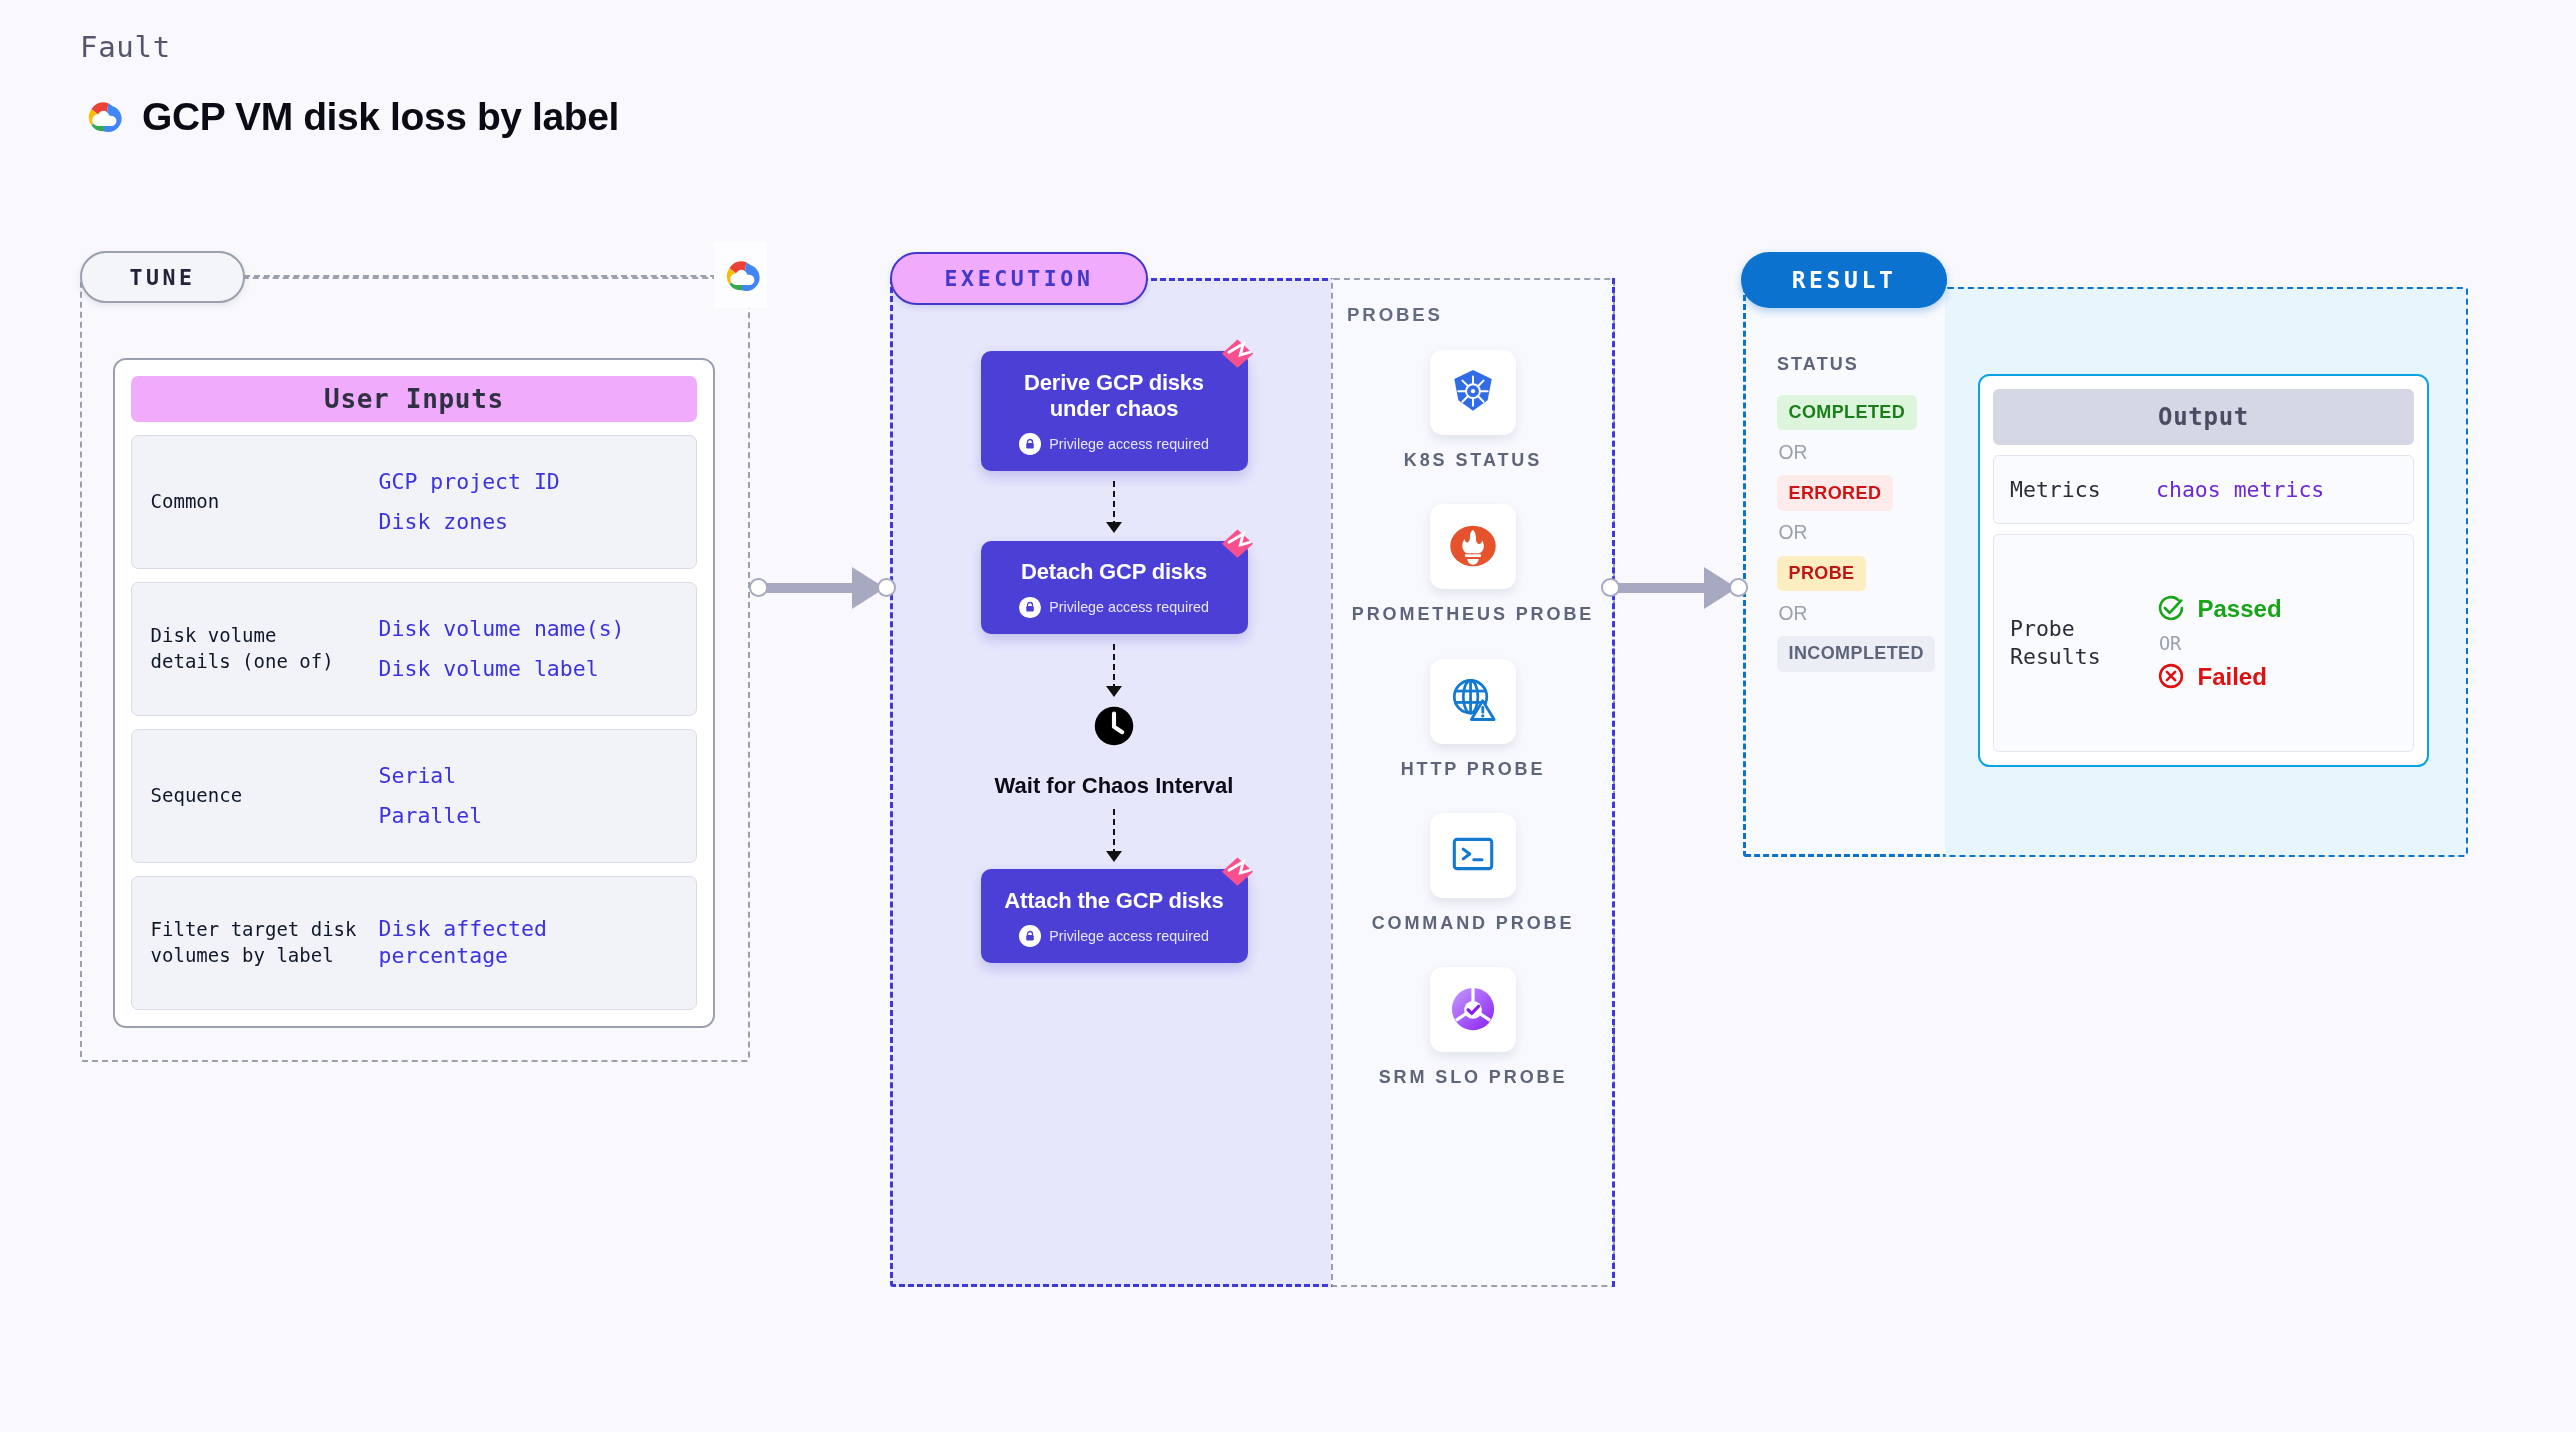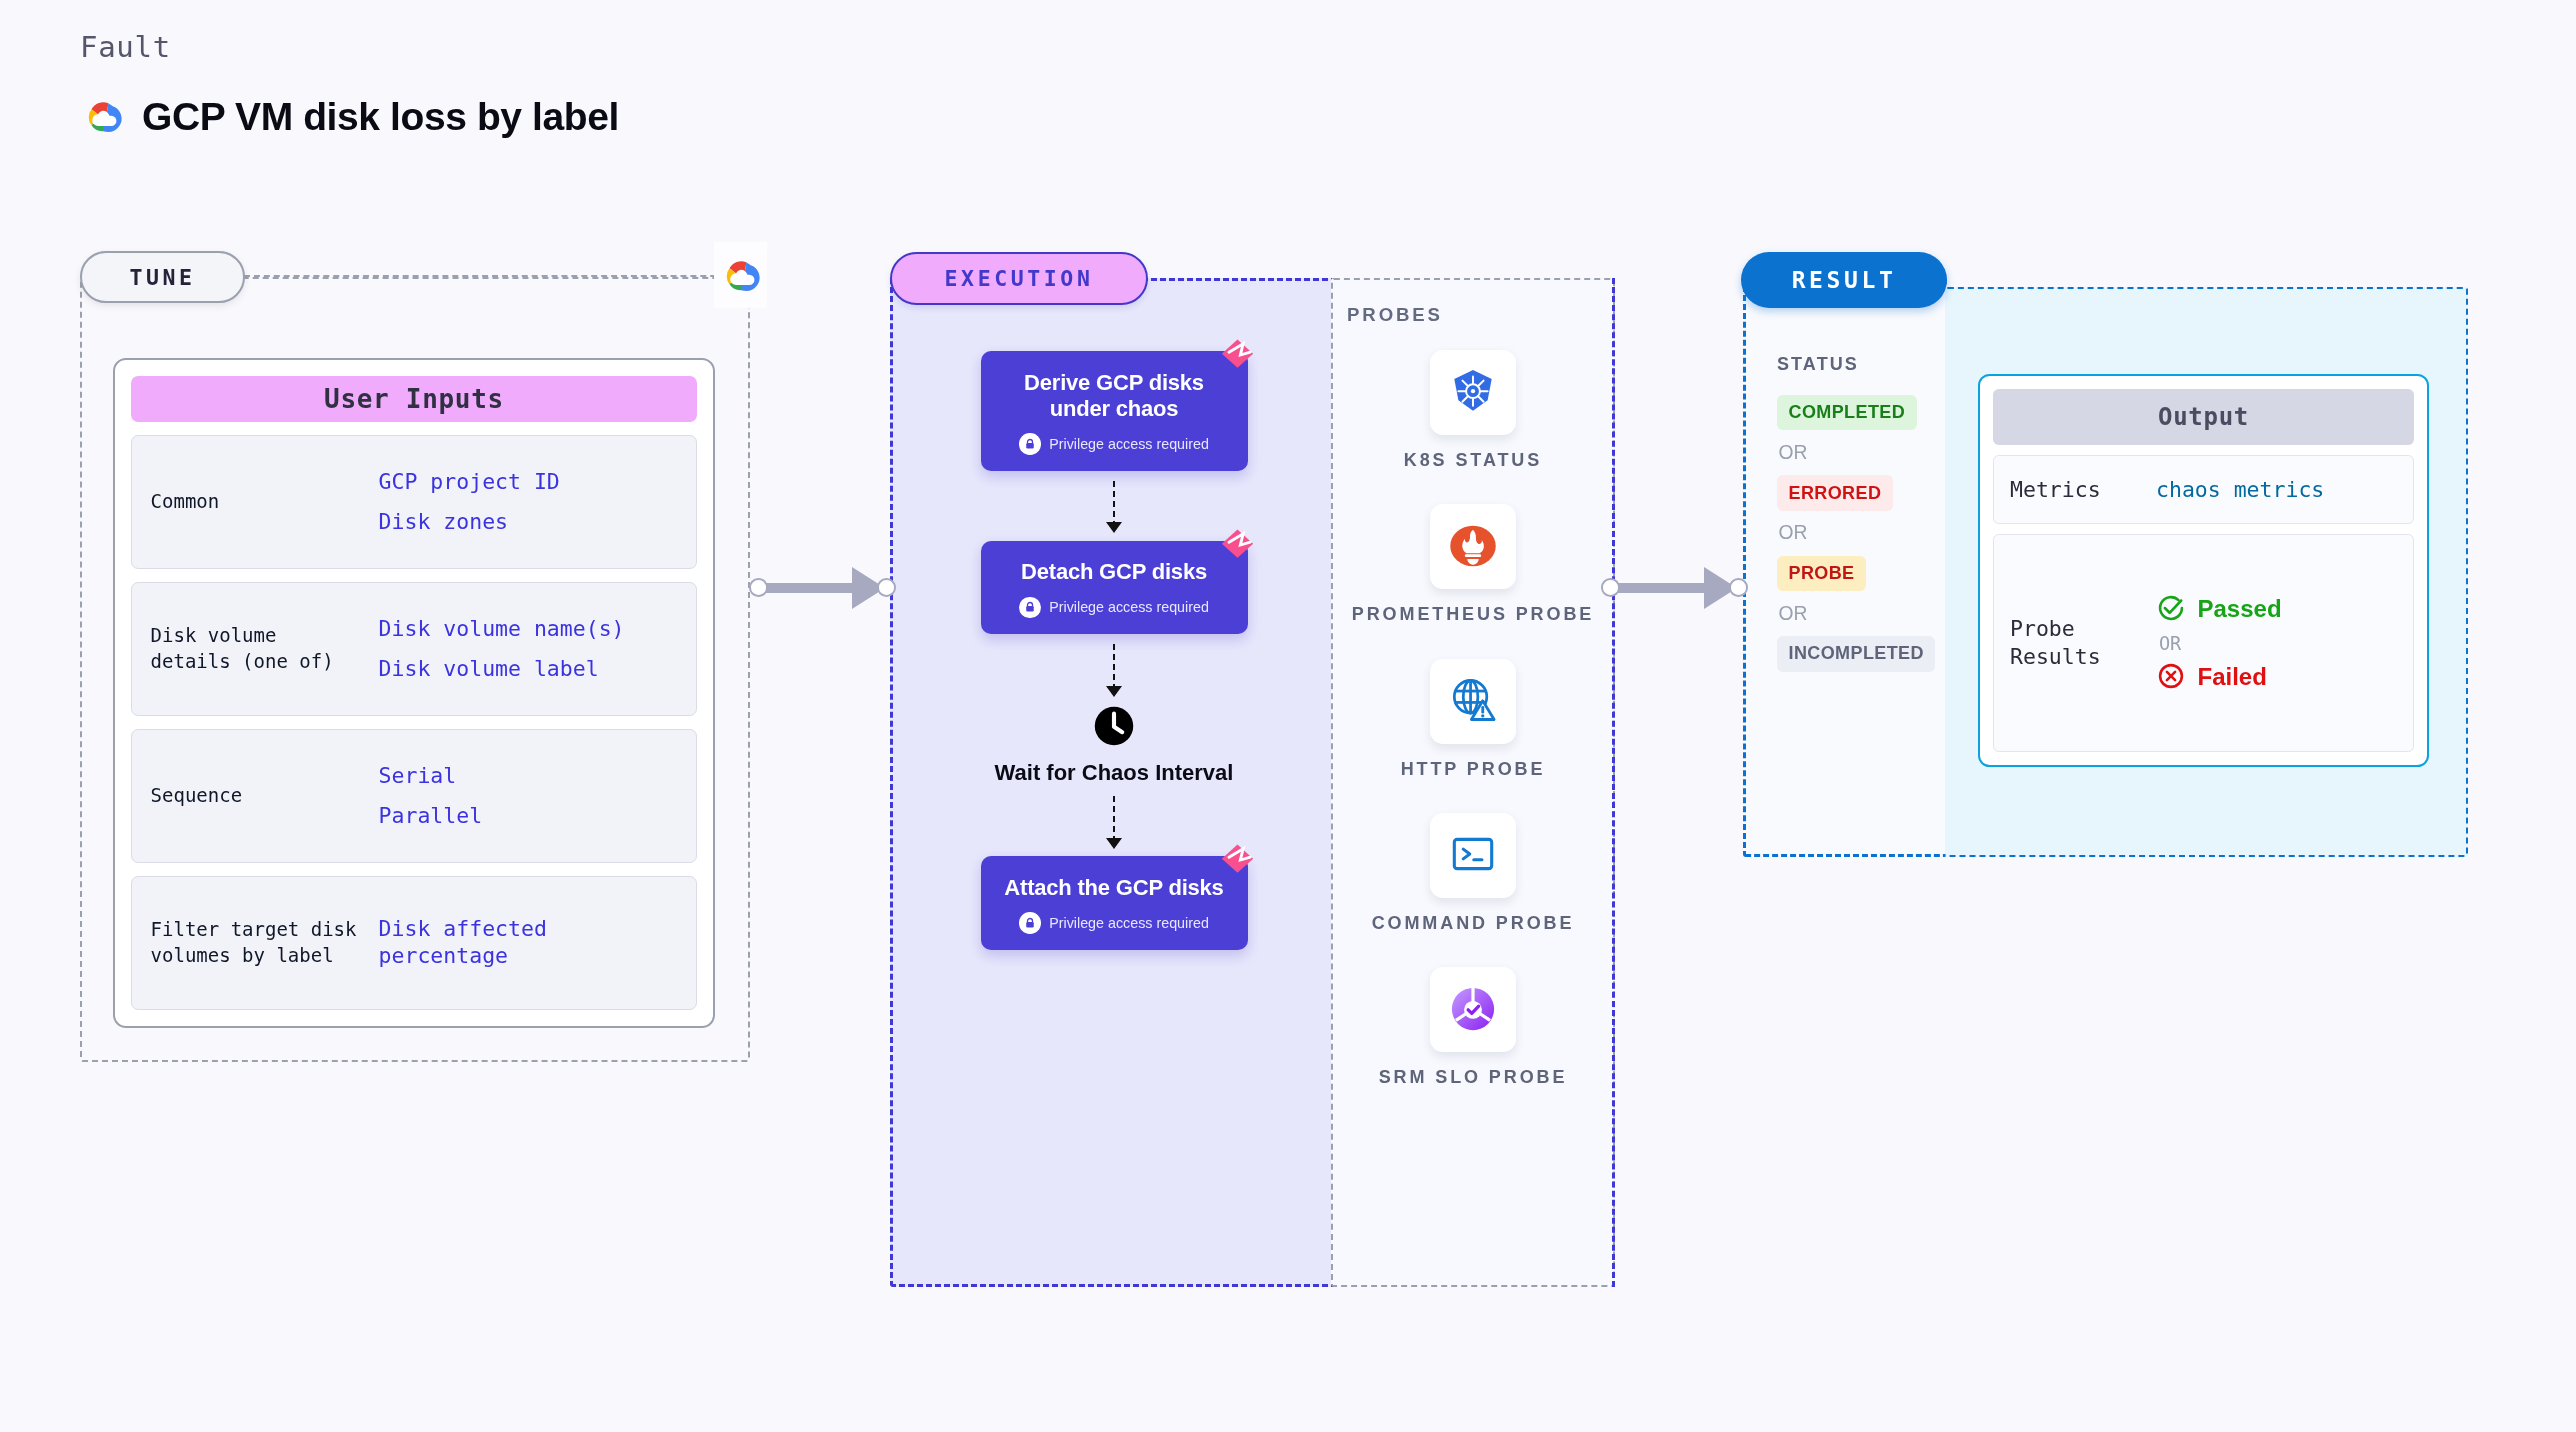--- a/index.html
+++ b/index.html
@@ -146,21 +146,21 @@
     position:relative; margin:10px 0;
   }
   .arrow-v::after {
     content:""; position:absolute; left:50%; bottom:-2.9px; transform:translateX(-50%);
     border-left:8px solid transparent; border-right:8px solid transparent;
     border-top:11.5px solid #111;
   }
   .wait-node { display:flex; flex-direction:column; align-items:center; }
   .clock-icon { width:44px; height:44px; }
   .wait-label {
-    margin-top:12px; font-size:22px; font-weight:800; color:#0b0b16;
+    margin-top:25px; font-size:22px; font-weight:800; color:#0b0b16;
     text-align:center; line-height:1.18; font-family:"Liberation Sans", sans-serif;
   }
 
   
   .probe-list {
     position:absolute; left:1347px; top:350px; width:252px;
     display:flex; flex-direction:column; align-items:center; gap:32px;
   }
   .probe-item { display:flex; flex-direction:column; align-items:center; width:100%; }
   .probe-tile {
@@ -222,21 +222,21 @@
     display:flex; align-items:center; padding:11.5px 16px; gap:17px;
   }
   .out-row.metrics { height:69px; }
   .out-row.probe { flex:1; align-items:center; }
   .out-key {
     width:129px; flex:0 0 129px;
     font-family:"DejaVu Sans Mono", monospace; font-size:21.5px; color:#2b2c3a;
     line-height:1.3;
   }
   .out-val-link {
-    font-family:"DejaVu Sans Mono", monospace; font-size:21.5px; color:#0369a1;
+    font-family:"DejaVu Sans Mono", monospace; font-size:21.5px; color:#6d28d9;
   }
   .out-results { display:flex; flex-direction:column; gap:7.2px; }
   .res-line { display:flex; align-items:center; gap:11.5px; }
   .res-line svg { width:30px; height:30px; flex:0 0 30px; }
   .res-pass { font-size:24px; font-weight:800; color:#17a417; font-family:"Liberation Sans", sans-serif; }
   .res-fail { font-size:24px; font-weight:800; color:#e01010; font-family:"Liberation Sans", sans-serif; }
   .res-or { font-family:"DejaVu Sans Mono", monospace; font-size:18.6px; color:#9aa0ae; padding-left:2.9px; }
 
   
   .conn { position:absolute; height:43px; display:flex; align-items:center; }

